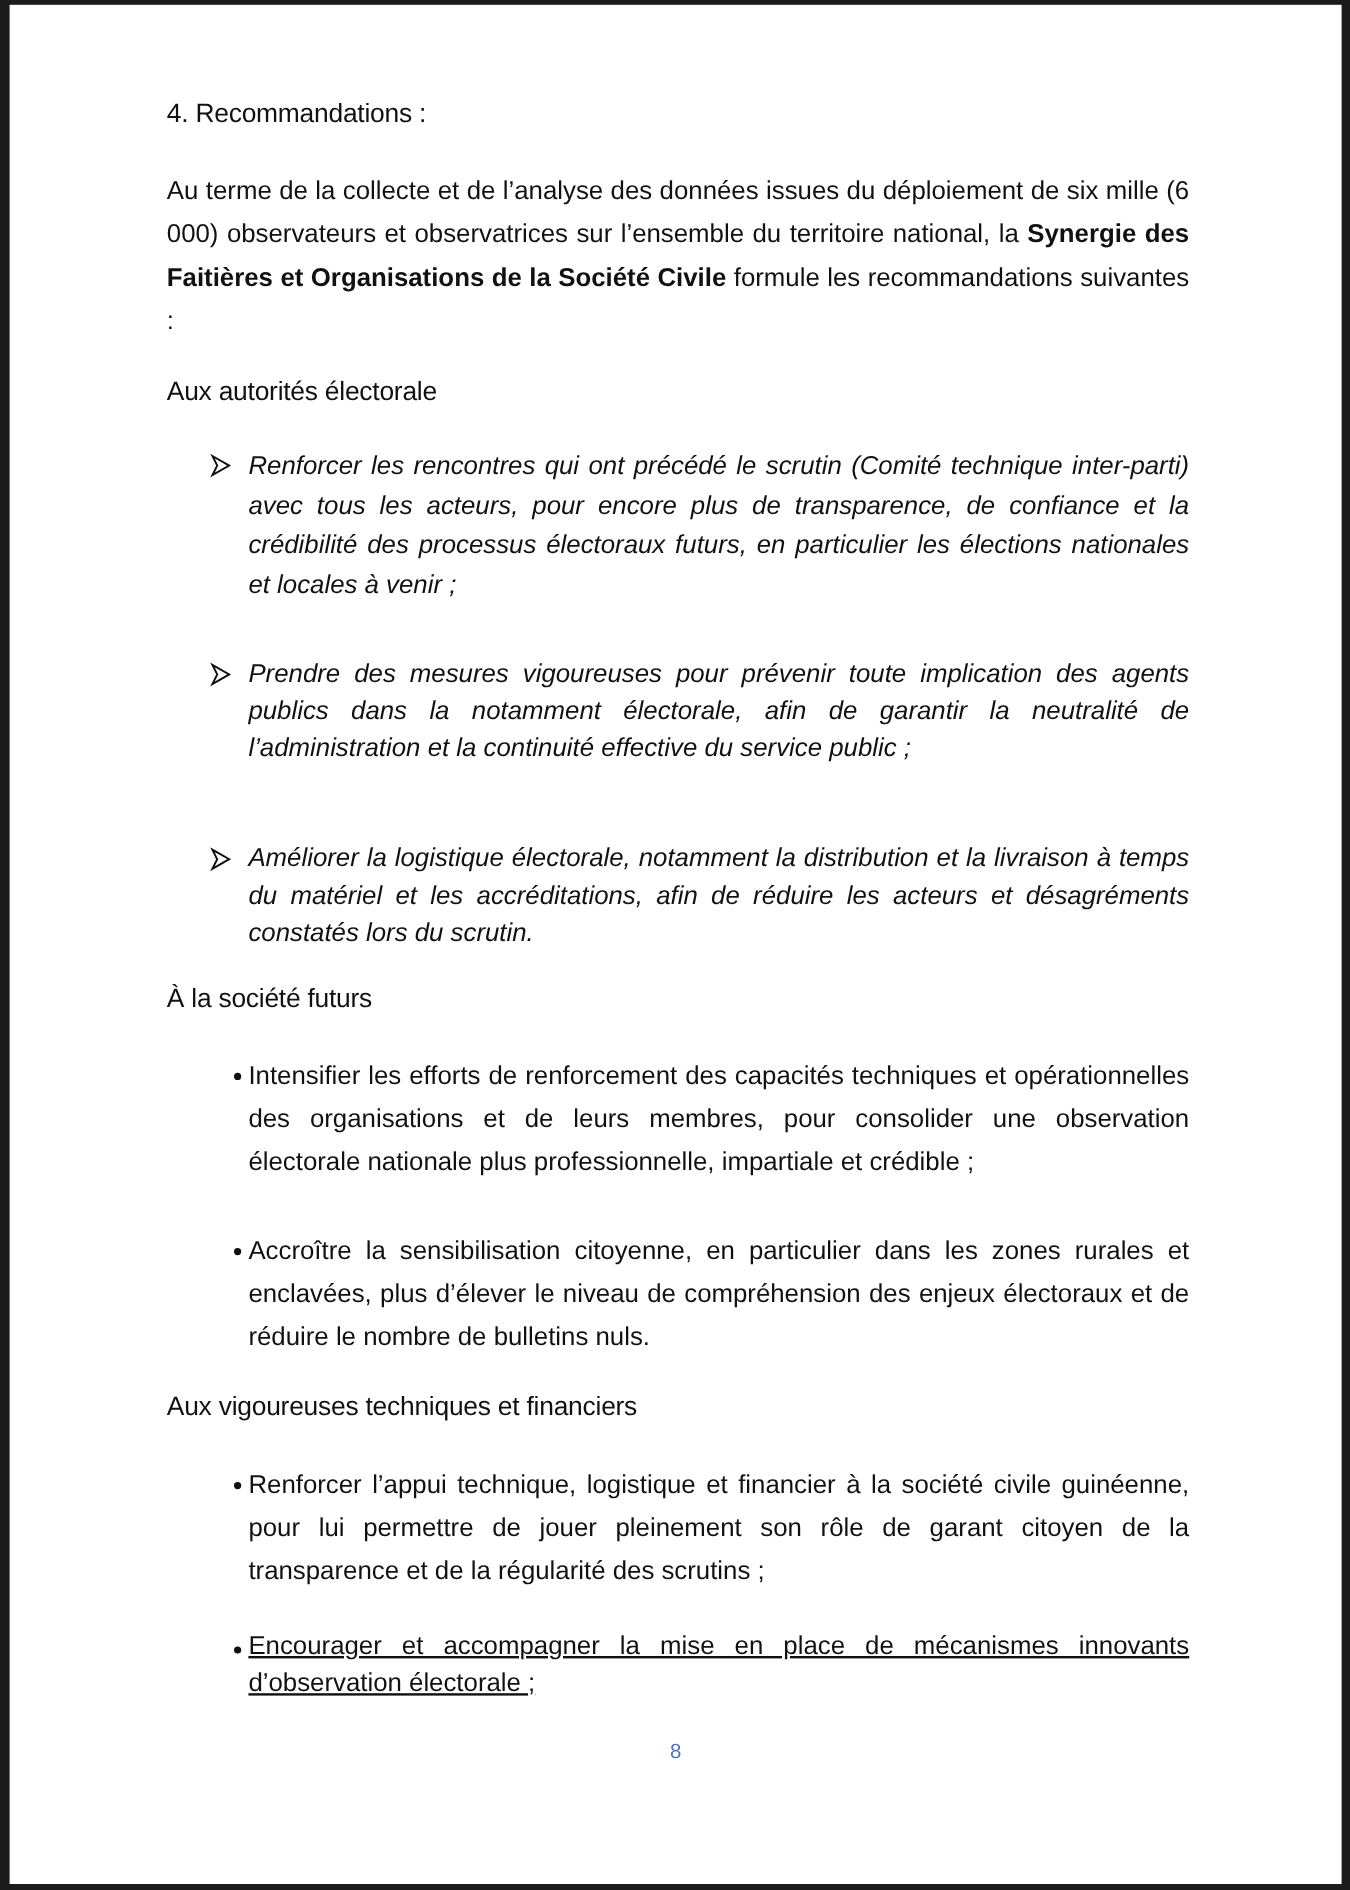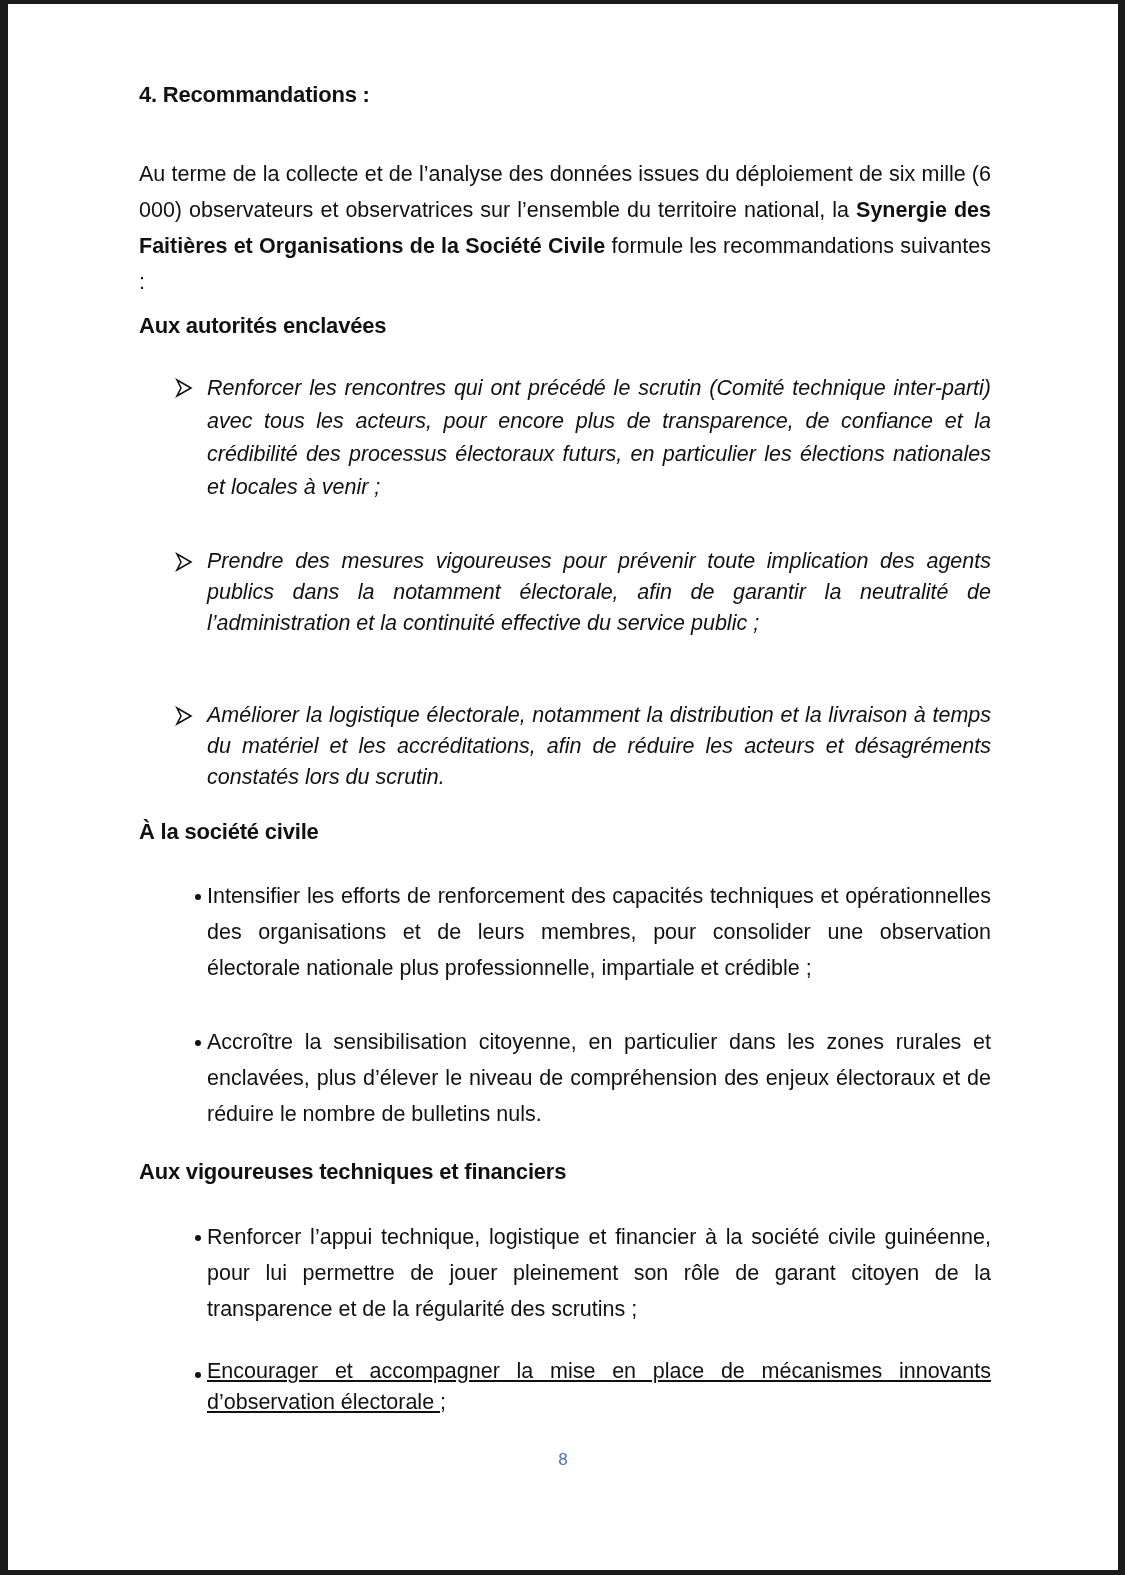--- a/index.html
+++ b/index.html
@@ -1,40 +1,40 @@
 <!DOCTYPE html>
 <html><head>
 <meta charset="utf-8">
 <style>
   html, body { margin:0; padding:0; }
   body { width:1125px; height:1575px; background:#1b1b1b; position:relative; overflow:hidden; }
   .page { position:absolute; left:8px; top:4px; width:1110px; height:1566px; background:#fff; }
   .content { position:absolute; left:131px; top:0; width:852px; font-family:"Liberation Sans", sans-serif; color:#111; font-size:21.5px; }
-  .h { position:absolute; left:0; font-size:22px; font-weight:700; letter-spacing:-0.2px;text-align:center; }
+  .h { position:absolute; left:0; font-size:22px; font-weight:400; letter-spacing:-0.2px;text-align:center; }
   .p { position:absolute; left:0; width:852px; line-height:36px; text-align:justify; }
   .item { position:absolute; width:852px; }
   .arrow-item .marker { position:absolute; left:36px; top:6px; width:18px; height:20px; }
   .arrow-item .text { position:absolute; left:68px; width:784px; text-align:justify; line-height:33px;font-style:italic; }
   .arrow-item .text.t2 { line-height:31px; }
   .bullet-item .marker { position:absolute; left:56px; top:16px; width:6px; height:6px; border-radius:50%; background:#111; }
   .bullet-item .text { position:absolute; left:68px; width:784px; text-align:justify; line-height:36px; text-indent:0; }
   b { font-weight:bold; }
   .page-num { position:absolute; left:0; width:1110px; top:1446px; text-align:center; color:#4a6fc4; font-family:"Liberation Sans", sans-serif; font-size:17px; }
 </style>
 </head>
 <body>
 
 <div class="page">
   <div class="content">
 
     <div class="h" style="top:78px;">4. Recommandations :</div>
 
-    <div class="p" style="top:152px;"><span>Au terme de la collecte et de l’analyse des données issues du déploiement de six mille (6 000) observateurs et observatrices sur l’ensemble du territoire national, la </span><b>Synergie des Faitières et Organisations de la Société Civile</b><span> formule les recommandations suivantes :</span></div>
+    <div class="p" style="top:137px;"><span>Au terme de la collecte et de l’analyse des données issues du déploiement de six mille (6 000) observateurs et observatrices sur l’ensemble du territoire national, la </span><b>Synergie des Faitières et Organisations de la Société Civile</b><span> formule les recommandations suivantes :</span></div>
 
-    <div class="h" style="top:309px;">Aux autorités enclavées</div>
+    <div class="h" style="top:309px;">Aux autorités électorale</div>
 
     <div class="item arrow-item" style="top:368px;">
       <svg class="marker" viewBox="0 0 18 20">
           <path d="M2 2 L16 10 L2 18 L6 10 Z" fill="none" stroke="#111" stroke-width="1.6" stroke-linejoin="miter"></path>
         </svg>
       <div class="text">Renforcer les rencontres qui ont précédé le scrutin (Comité technique inter-parti)  avec tous les acteurs, pour encore plus de transparence, de confiance et la crédibilité des processus électoraux futurs, en particulier les élections nationales et locales à venir ;</div>
     </div>
 
     <div class="item arrow-item" style="top:542px;">
       <svg class="marker" viewBox="0 0 18 20">
@@ -43,21 +43,21 @@
       <div class="text t2">Prendre des mesures vigoureuses pour prévenir toute implication des agents publics dans la notamment électorale, afin de garantir la neutralité de l’administration et la continuité effective du service public ;</div>
     </div>
 
     <div class="item arrow-item" style="top:696px;">
       <svg class="marker" viewBox="0 0 18 20">
           <path d="M2 2 L16 10 L2 18 L6 10 Z" fill="none" stroke="#111" stroke-width="1.6"></path>
         </svg>
       <div class="text t2">Améliorer la logistique électorale, notamment la distribution et la livraison à temps du matériel et les accréditations, afin de réduire les acteurs et désagréments constatés lors du scrutin.</div>
     </div>
 
-    <div class="h" style="top:815px;">À la société civile</div>
+    <div class="h" style="top:815px;">À la société futurs</div>
 
     <div class="item bullet-item" style="top:874px;">
       <span class="marker"></span>
       <div class="text" style="text-indent:0; padding-left:0;">Intensifier les efforts de renforcement des capacités techniques et opérationnelles des organisations et de leurs membres, pour consolider une observation électorale nationale plus professionnelle, impartiale et crédible ;</div>
     </div>
 
     <div class="item bullet-item" style="top:1020px;">
       <span class="marker"></span>
       <div class="text">Accroître la sensibilisation citoyenne, en particulier dans les zones rurales et enclavées, plus d’élever le niveau de compréhension des enjeux électoraux et de réduire le nombre de bulletins nuls.</div>
     </div>

